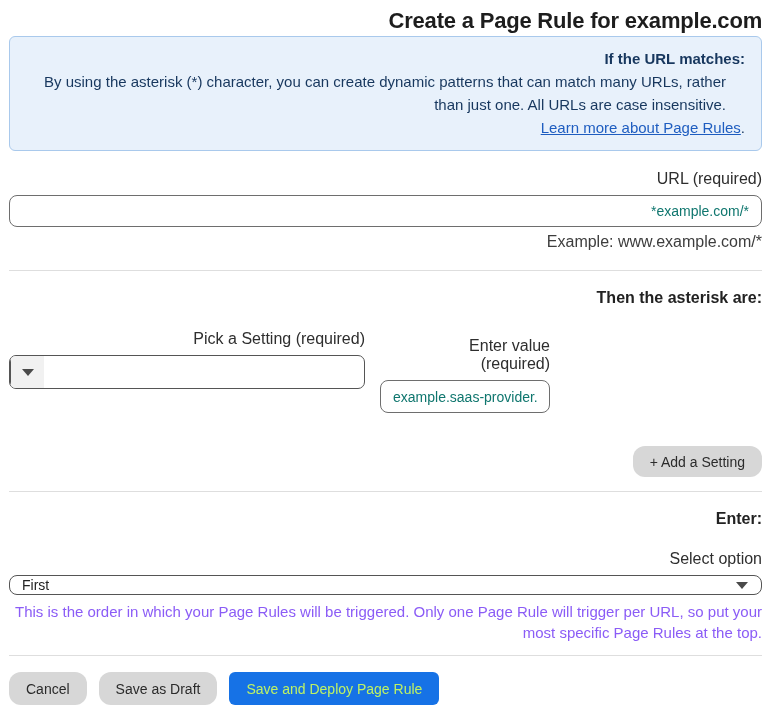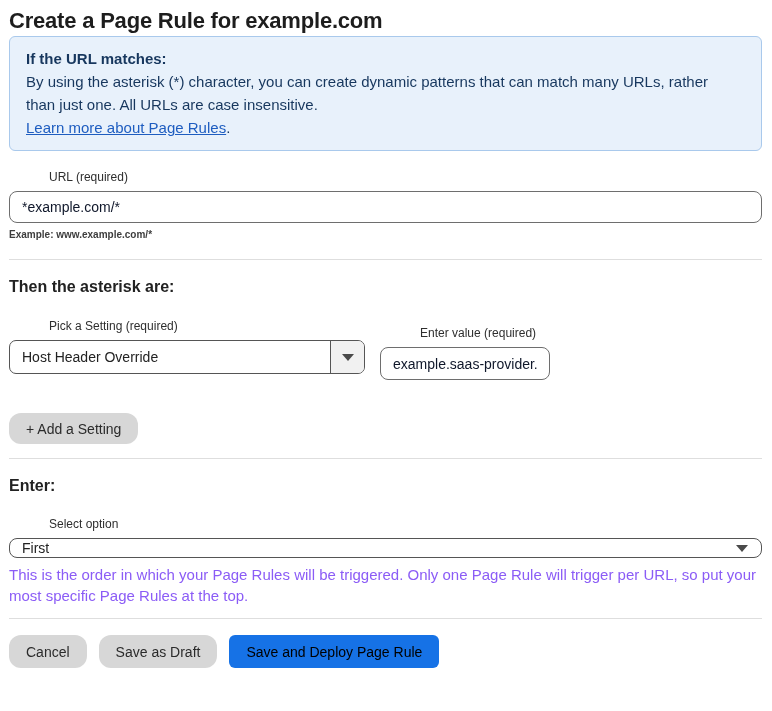--- a/index.html
+++ b/index.html
@@ -1,15 +1,15 @@
 <!DOCTYPE html>
 <html><head>
 <meta charset="utf-8">
 <style>
-  * { box-sizing: border-box; margin: 0; padding: 0; }
+  * { box-sizing: border-box; margin: 0; padding: 0; text-align: right; }
   html, body { background: #ffffff; }
   body {
     width: 772px; height: 711px;
     font-family: "Liberation Sans", sans-serif;
     color: #1f1f1f;
     overflow: hidden;
   }
   .page { padding: 8px 10px 0 9px; }
 
   h1.title {
@@ -28,39 +28,39 @@
     line-height: 23px;
   }
   .info-box .info-heading { font-weight: bold; }
   .info-box .info-body { max-width: 700px; }
   .info-box a.learn-link {
     color: #1e5dc0; text-decoration: underline; cursor: pointer;
   }
 
   .field-label {
     display: block;
-    font-size: 12px; color: #2e2e2e;
+    font-size: 16px; color: #2e2e2e;
     margin-top: 19px;
     margin-left: 40px;
   }
   .text-input {
     display: block;
     width: 100%; height: 32px;
     margin-top: 7px;
     border: 1px solid #6e6e6e;
     border-radius: 8px;
     padding: 0 12px;
     font-family: "Liberation Sans", sans-serif;
-    font-size: 14px; color: #0f172a;
+    font-size: 14px; color: #0f766e;
     background: #ffffff;
     outline: none;
   }
   .hint {
     margin-top: 6px;
-    font-size: 10px; color: #3d3d3d; font-weight: bold;
+    font-size: 16px; color: #3d3d3d;
   }
 
   hr.divider {
     border: none; border-top: 1px solid #dedede;
     margin-top: 19px;
   }
 
   h2.section-heading {
     margin-top: 18px;
     font-size: 16px; font-weight: bold; color: #222222;
@@ -132,21 +132,21 @@
     border-left-width: 6px; border-right-width: 6px; border-top-width: 7px;
   }
   .help-text {
     margin-top: 6px;
     font-size: 15px; color: #8b5cf6;
     line-height: 21px;
   }
 
   .actions { margin-top: 16px; display: flex; gap: 12px; }
   .btn-primary {
-    background: #1672e6; color: #000000;
+    background: #1672e6; color: #bef264;
     border-radius: 6px; height: 33px; padding: 0 17px;
   }
   .actions .btn-gray { height: 33px; }
 </style>
 </head>
 <body>
 
 <div class="page">
 
   <h1 class="title">Create a Page Rule for example.com</h1>
@@ -162,21 +162,20 @@
   <div class="hint">Example: www.example.com/*</div>
 
   <hr class="divider">
 
   <h2 class="section-heading">Then the asterisk are:</h2>
 
   <div class="settings-row">
     <div class="setting-col">
       <label class="field-label">Pick a Setting (required)</label>
       <div class="combo">
-        <span class="combo-value">Host Header Override</span>
         <span class="combo-arrow-box">
           <span class="tri-down"></span>
         </span>
       </div>
     </div>
     <div class="value-col">
       <label class="field-label">Enter value (required)</label>
       <input class="text-input value-input" type="text" value="example.saas-provider.com" style="">
     </div>
   </div>

